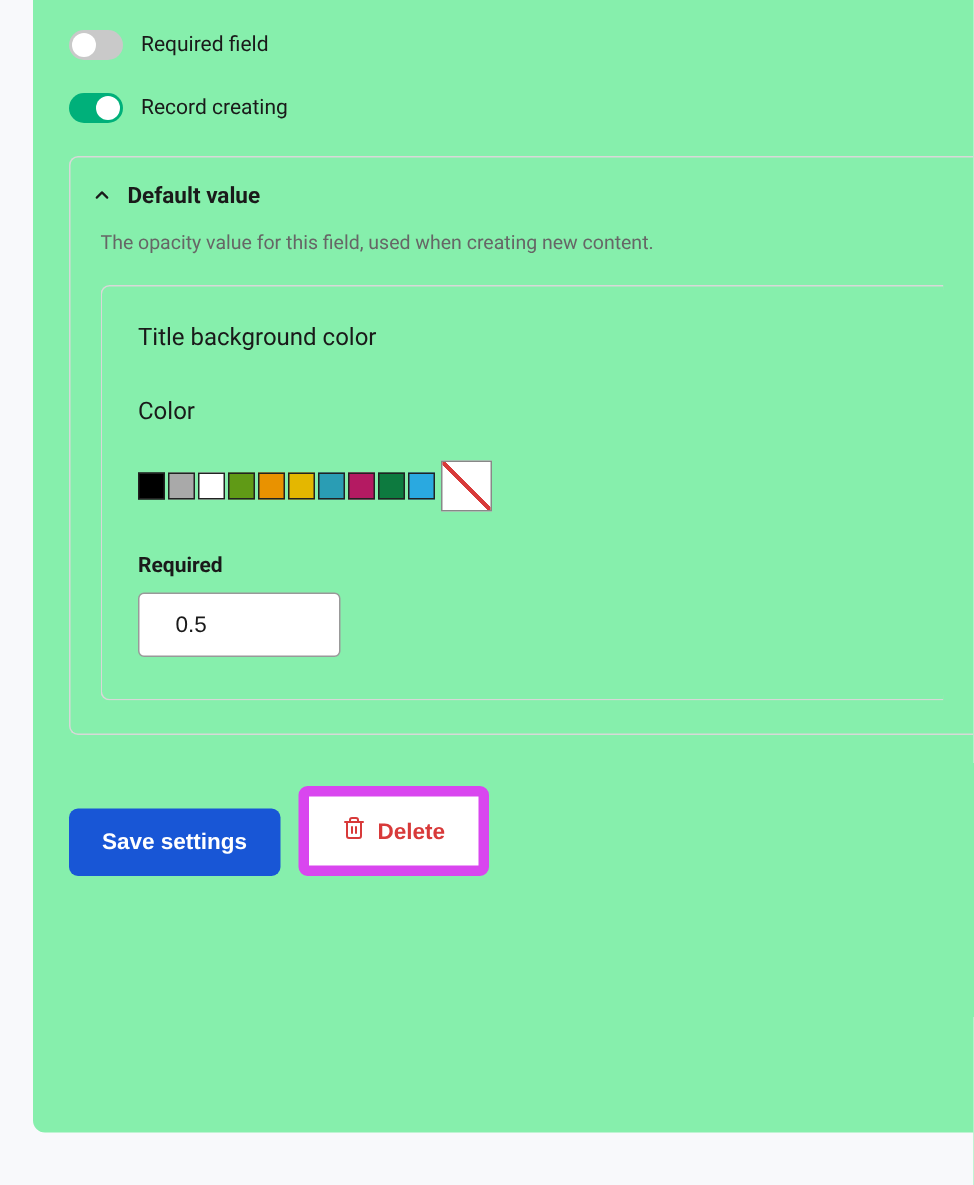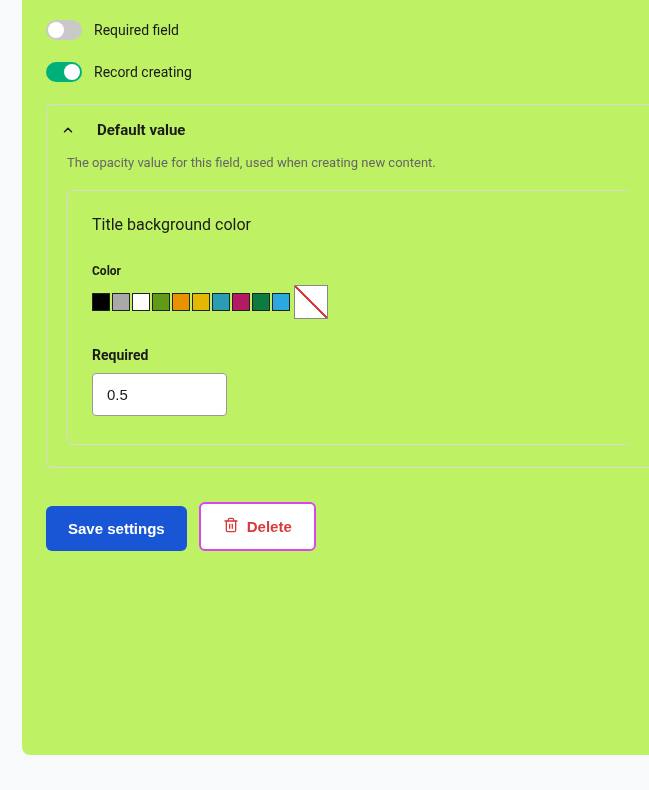--- a/index.html
+++ b/index.html
@@ -10,21 +10,21 @@
     
     body {
       font-family: -apple-system, BlinkMacSystemFont, 'Segoe UI', Roboto, sans-serif;
       background: #f8f9fb;
       width: 649px;
       height: 790px;
       overflow: hidden;
     }
     
     .page-container {
-      background: #bef264;
+      background: #86efac;
       margin-left: 22px;
       padding: 20px 0 30px 24px;
       min-height: 755px;
       border-radius: 0 0 0 8px;
     }
     
     .toggle-row {
       display: flex;
       align-items: center;
       gap: 12px;
@@ -78,21 +78,21 @@
       border-right: none;
       border-top-right-radius: 0;
       border-bottom-right-radius: 0;
       padding: 0;
       margin-bottom: 34px;
     }
     
     .details-header {
       display: flex;
       align-items: center;
-      gap: 22px;
+      gap: 10px;
       padding: 16px 14px;
       cursor: pointer;
     }
     
     .chevron-icon {
       width: 14px;
       height: 14px;
       display: flex;
       align-items: center;
       justify-content: center;
@@ -122,24 +122,24 @@
     }
     
     .fieldset-title {
       font-size: 16px;
       font-weight: 400;
       color: #1a1a1a;
       margin-bottom: 30px;
     }
     
     .field-label {
-      font-size: 12px;
-      font-weight: 700;
-      color: #1a1a1a;
-      margin-bottom: 7px;
+      font-size: 16px;
+      font-weight: 400;
+      color: #1a1a1a;
+      margin-bottom: 24px;
       display: block;
     }
     
     .color-swatches {
       display: flex;
       align-items: center;
       gap: 2px;
       margin-bottom: 28px;
     }
     
@@ -174,21 +174,21 @@
     .opacity-label {
       font-size: 14px;
       font-weight: 700;
       color: #1a1a1a;
       margin-bottom: 10px;
       display: block;
     }
     
     .opacity-input {
       width: 135px;
-      padding: 12px 14px;
+      padding: 12px 24px;
       font-size: 15px;
       border: 1px solid #999;
       border-radius: 4px;
       color: #1a1a1a;
     }
     
     .actions-row {
       display: flex;
       gap: 12px;
       align-items: flex-end;
@@ -201,21 +201,21 @@
       padding: 14px 22px;
       font-size: 15px;
       font-weight: 700;
       border-radius: 6px;
       cursor: pointer;
     }
     
     .btn-danger-outline {
       background: #fff;
       color: #d83a3a;
-      border: 2px solid #d946ef;
+      border: 7px solid #d946ef;
       padding: 13px 22px;
       font-size: 15px;
       font-weight: 600;
       border-radius: 6px;
       cursor: pointer;
       display: flex;
       align-items: center;
       gap: 8px;
     }
   </style>

